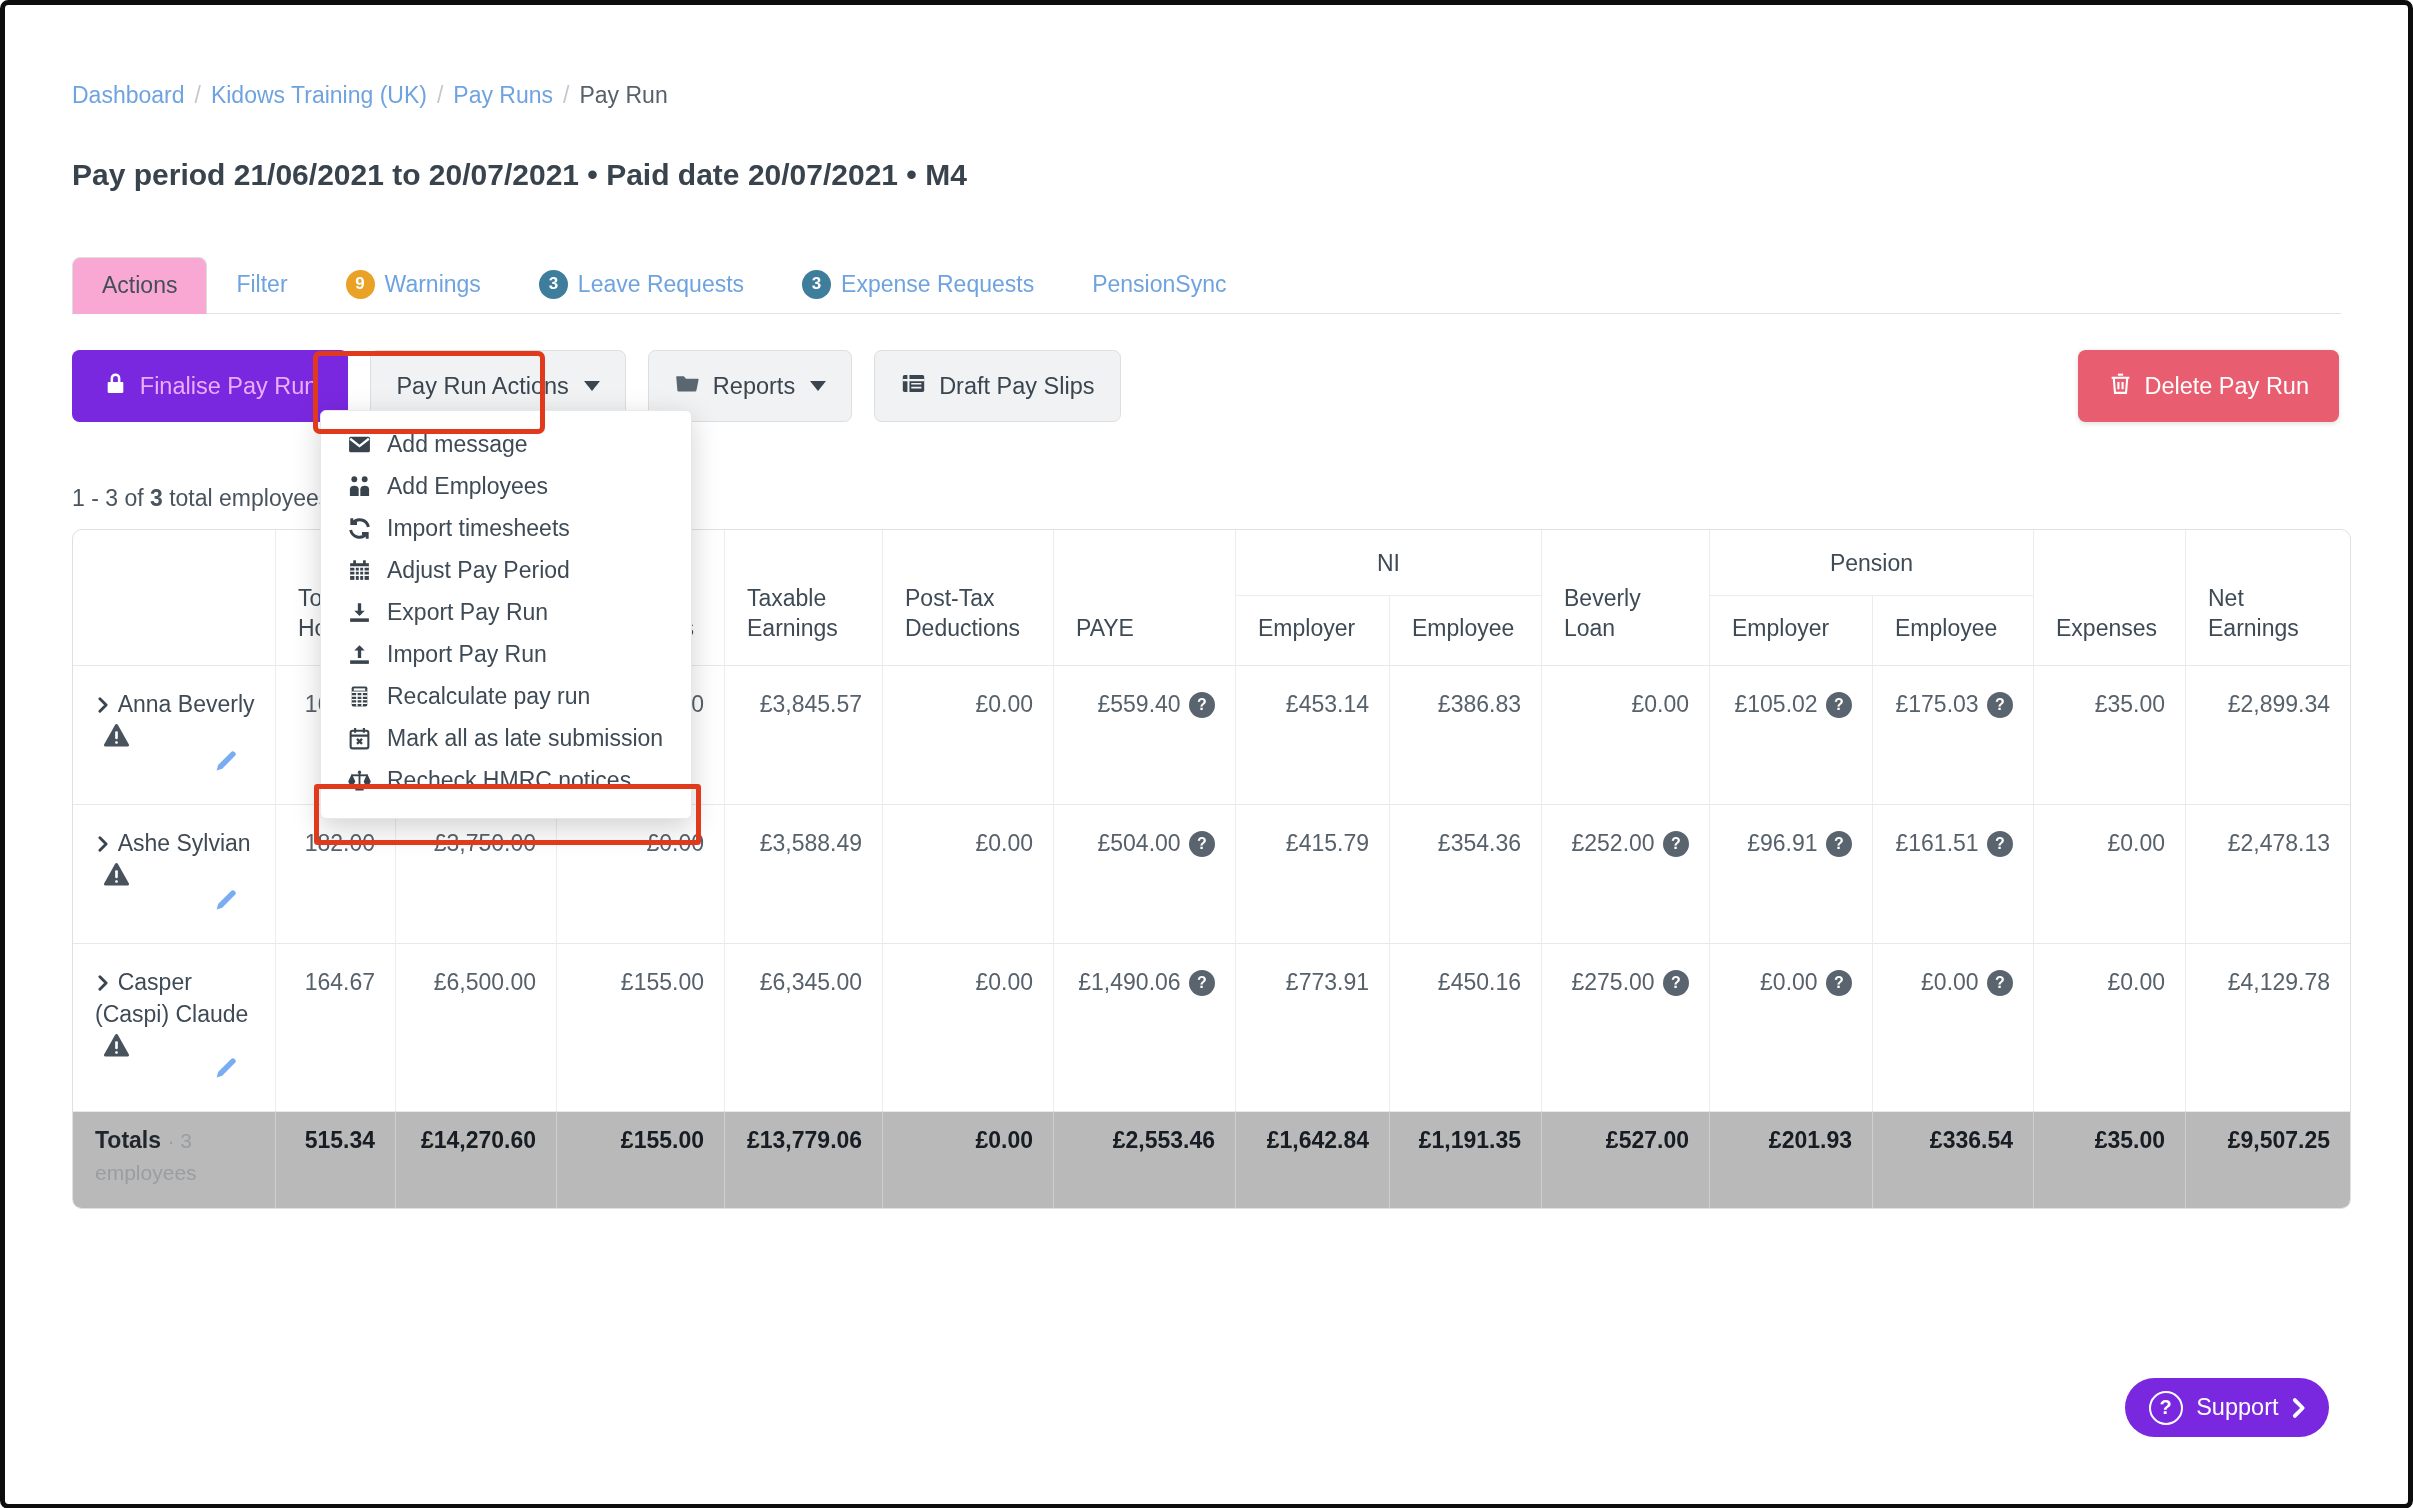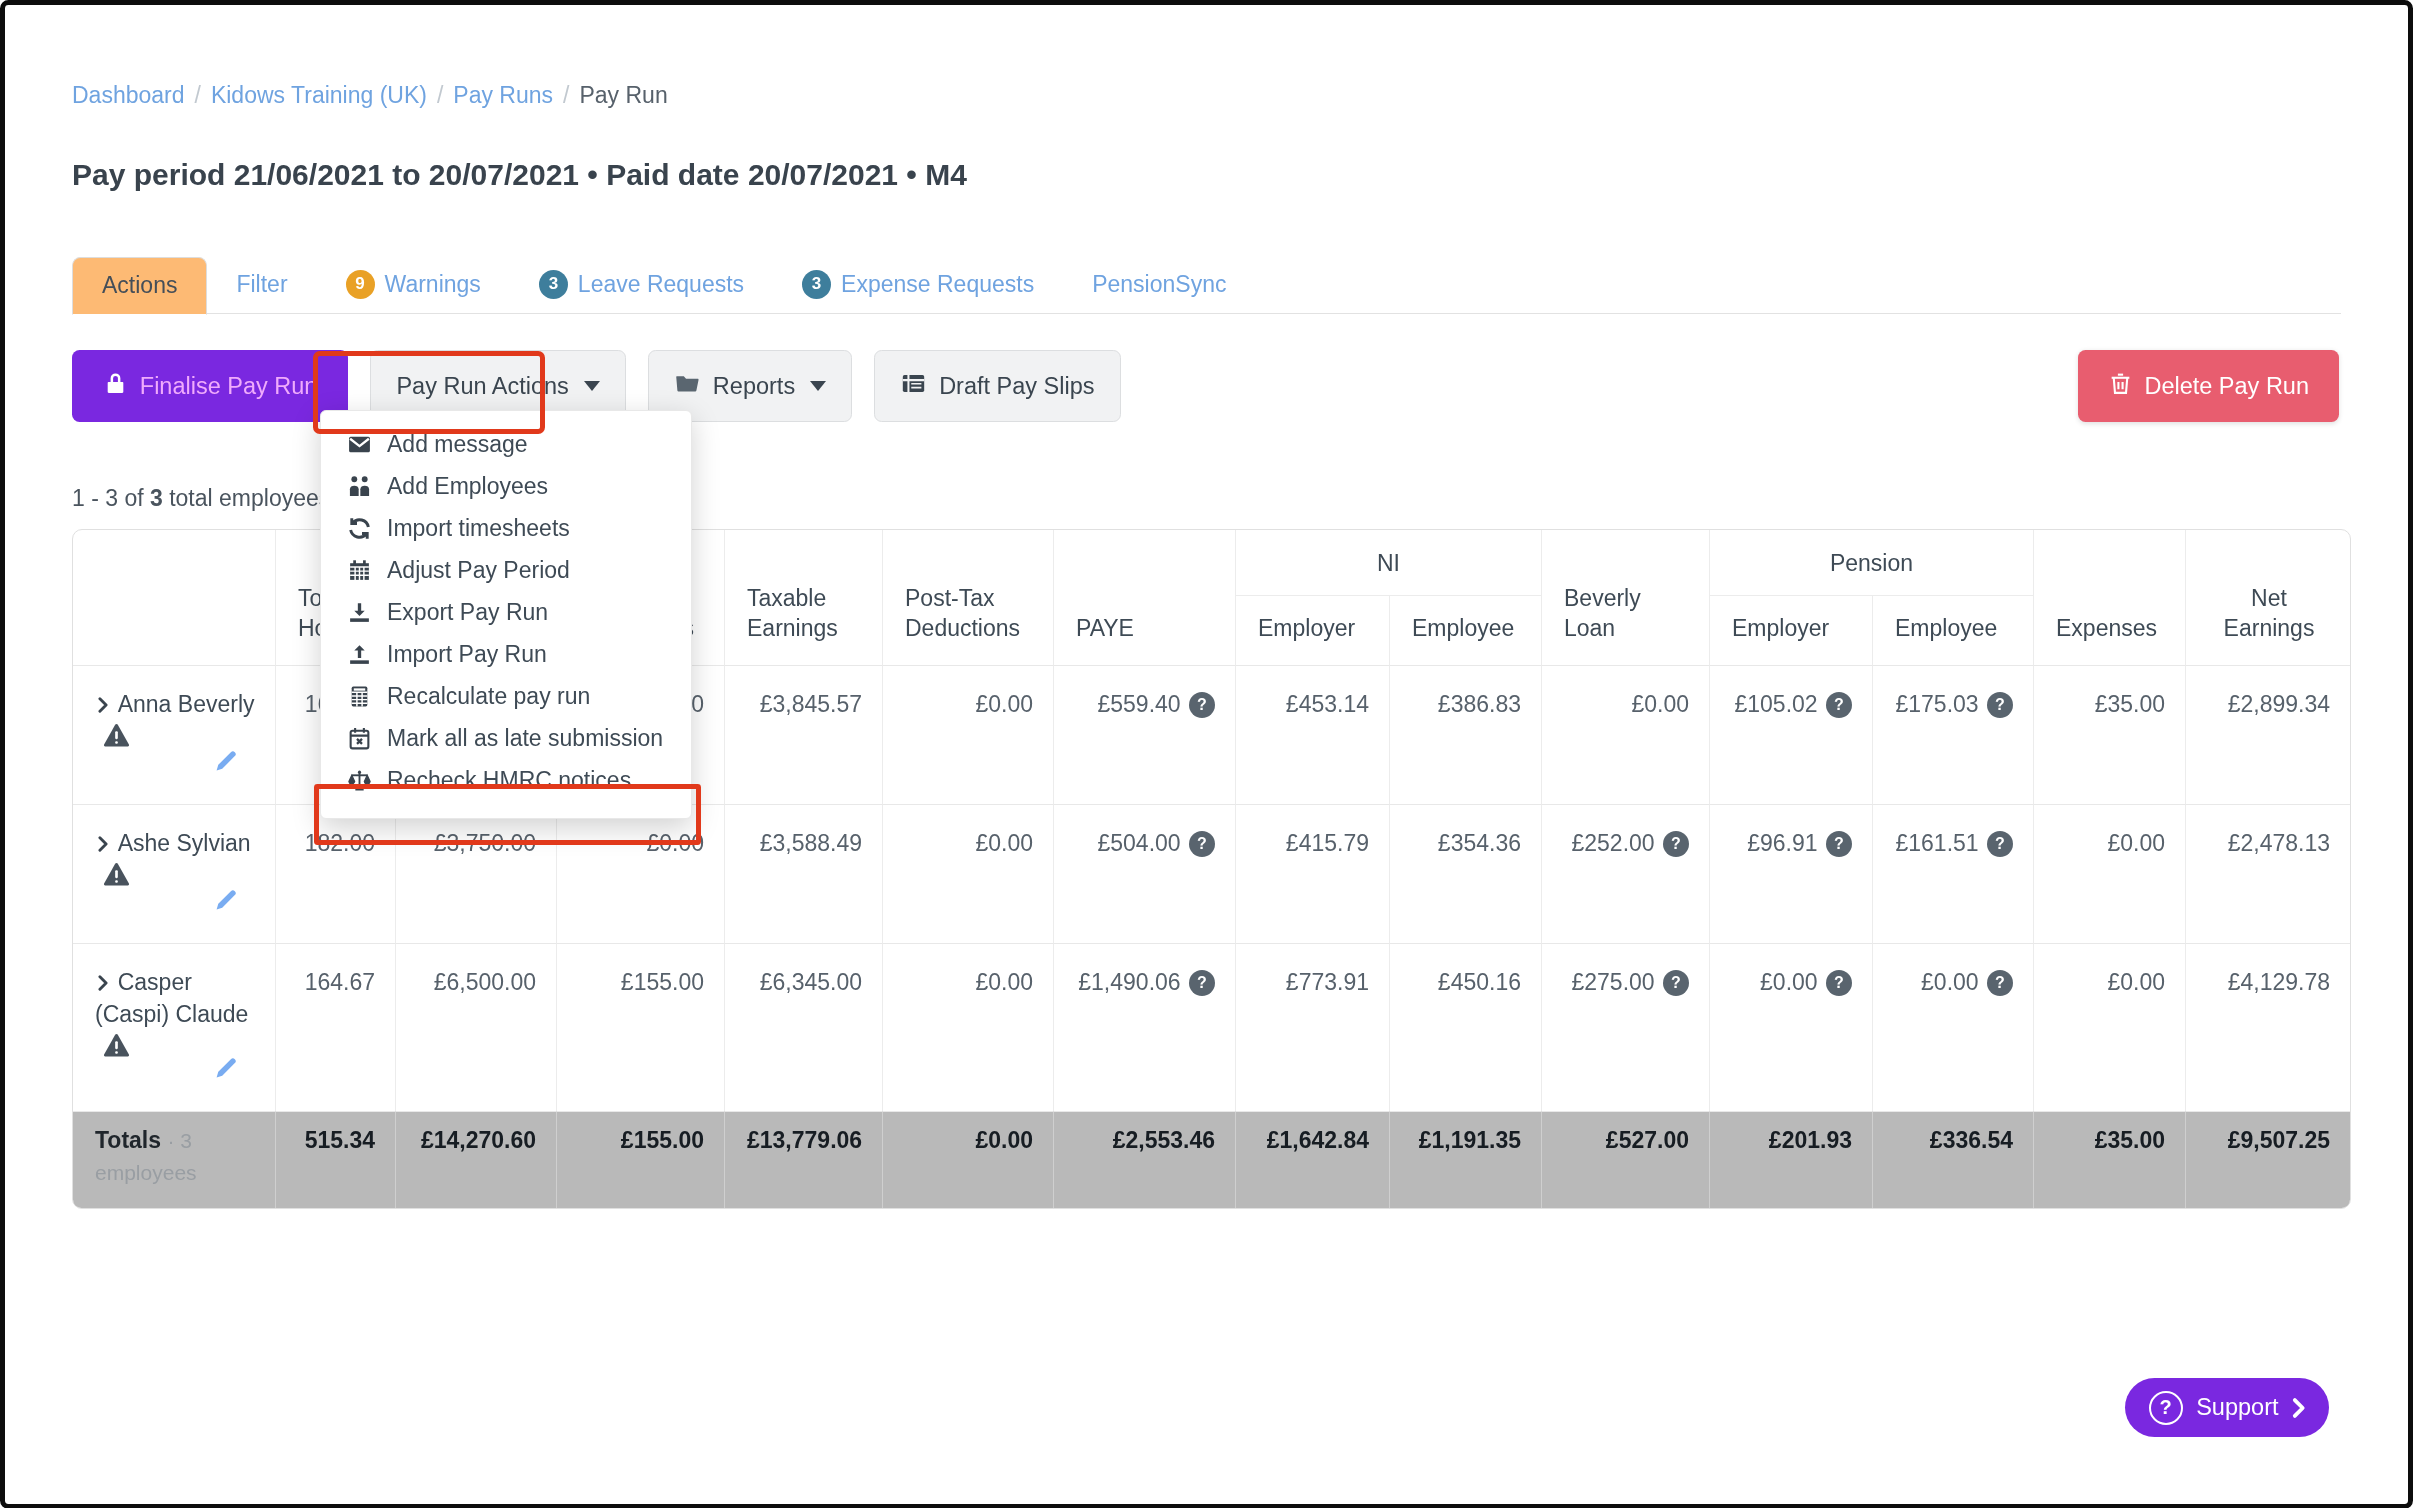--- a/index.html
+++ b/index.html
@@ -11,21 +11,21 @@
   .breadcrumb a { color:#6FA3E0; text-decoration:none; cursor:pointer; }
   .breadcrumb .sep { color:#C2C9D0; margin:0 10px; }
   .breadcrumb .current { color:#57616B; }
 
   
   .page-title { margin:47px 0 0 67px; font-size:30px; font-weight:bold; color:#39434D; line-height:37px; }
 
   
   .tabs { display:flex; align-items:flex-end; margin:61px 67px 0 67px; border-bottom:1.7px solid #E2E2E2; height:60px; }
   .tab { display:inline-flex; align-items:center; gap:10px; padding:0 29px; height:58px; font-size:23px; color:#6FA3E0; cursor:pointer; white-space:nowrap; }
-  .tab.active { color:#444E58; background:#fdba74; border:1.7px solid #DDDDDD; border-bottom:1.7px solid #fff; margin-bottom:-1.7px; border-radius:8.4px 8.4px 0 0; }
+  .tab.active { color:#444E58; background:#f9a8d4; border:1.7px solid #DDDDDD; border-bottom:1.7px solid #fff; margin-bottom:-1.7px; border-radius:8.4px 8.4px 0 0; }
   .tab .badge { display:inline-flex; align-items:center; justify-content:center; width:29px; height:29px; border-radius:50%; color:#fff; font-size:17px; font-weight:bold; }
 
   
   .toolbar { display:flex; align-items:center; margin:35px 69px 0 67px; height:74px; gap:22px; }
   .btn { display:inline-flex; align-items:center; justify-content:center; gap:11.8px; height:72px; border-radius:7.6px; font-size:23.5px; cursor:pointer; border:1.7px solid transparent; white-space:nowrap; }
   .btn svg { flex:0 0 auto; }
   .btn-purple { background:#7A28E0; color:#f0abfc; padding:0 30px; }
   .btn-light { background:#F1F2F3; color:#3A454F; border-color:#DCDEE0; padding:0 25px; }
   .btn-red { background:#E85D6F; color:#fff; padding:0 29px; margin-left:auto; box-shadow:0 1.7px 5px rgba(0,0,0,.12); }
   .caret { width:0; height:0; border-left:8.4px solid transparent; border-right:8.4px solid transparent; border-top:10px solid currentColor; margin-left:3.4px; }
@@ -34,21 +34,21 @@
   .emp-count { margin:61px 0 0 67px; font-size:23px; color:#4A545E; line-height:29px; }
   .emp-count b { font-weight:bold; }
 
   
   .paytable { margin:16px 0 0 67px; border-collapse:separate; border-spacing:0; table-layout:fixed; width:2278px; border:1.7px solid #E0E0E0; border-radius:10px; }
   .paytable th, .paytable td { font-weight:normal; }
   .paytable thead th { color:#3E4A55; font-size:23px; text-align:left; vertical-align:bottom; padding:0 20px 22px 22px; line-height:30px; border-left:1.7px solid #ECECEC; }
   .paytable thead tr.grp-row th { height:66px; }
   .paytable thead tr.sub-row th { height:69px; }
   .paytable thead th.first { border-left:none; border-top-left-radius:8.4px; }
-  .paytable thead th.last { border-top-right-radius:8.4px;text-align:center; }
+  .paytable thead th.last { border-top-right-radius:8.4px; }
   .paytable thead th.group { text-align:center; vertical-align:middle; padding:0; border-bottom:1.7px solid #ECECEC; }
   .paytable tbody td { border-top:1.7px solid #E8E8E8; border-left:1.7px solid #ECECEC; vertical-align:top; padding:22px 20px 0 22px; font-size:23px; color:#57616B; text-align:right; line-height:32px; }
   .paytable tbody td:first-child { border-left:none; text-align:left; position:relative; }
   .paytable tr.totals td { background:#B9B9B9; border-top:1.7px solid #E8E8E8; border-left:1.7px solid #CFCFCF; color:#171D23; font-weight:bold; padding-top:12px; }
   .paytable tr.totals td:first-child { border-left:none; border-bottom-left-radius:8.4px; }
   .paytable tr.totals td:last-child { border-bottom-right-radius:8.4px; }
   .totals-label { font-size:23px; color:#20262C; font-weight:bold; }
   .totals-muted { color:#999EA3; font-weight:normal; font-size:21px; }
   .qbadge { display:inline-flex; align-items:center; justify-content:center; width:26px; height:26px; border-radius:50%; background:#59646E; color:#fff; font-size:16px; font-weight:bold; margin-left:8.4px; position:relative; top:-1.7px; cursor:pointer; }
   .chev { display:inline-block; margin-right:6.7px; position:relative; top:0.8px; cursor:pointer; }

